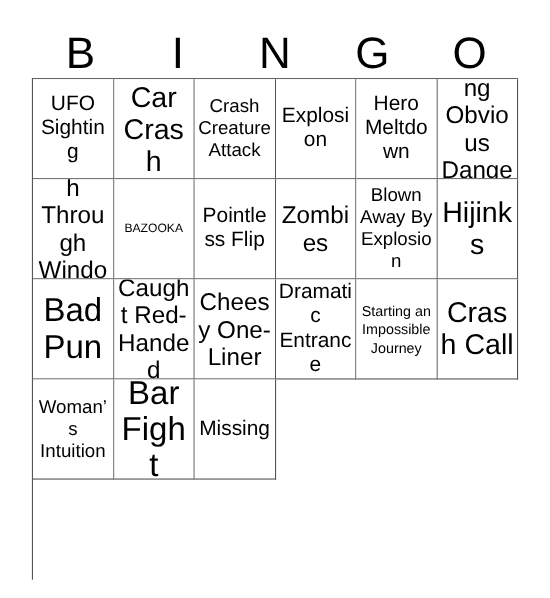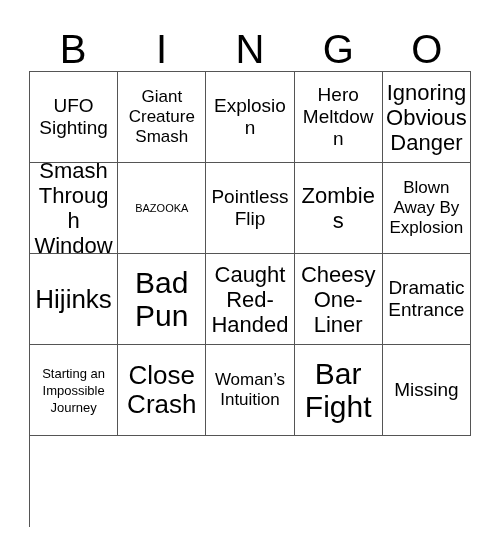--- a/index.html
+++ b/index.html
@@ -45,21 +45,21 @@
 
   
   #grid {
     position: absolute;
     left: 29px;
     top: 71px;
     width: 442px;
     height: 456px;
     box-sizing: border-box;
     display: grid;
-    grid-template-columns: repeat(5, 1fr);
+    grid-template-columns: repeat(6, 1fr);
     grid-template-rows: repeat(5, 1fr);
     border-top: 1px solid #555555;
     border-left: 1px solid #555555;
     background: #ffffff;
   }
 
   .cell {
     box-sizing: border-box;
     border-right: 1px solid #555555;
     border-bottom: 1px solid #555555;
@@ -102,22 +102,25 @@
     <div class="header-letter">N</div>
     <div class="header-letter">G</div>
     <div class="header-letter">O</div>
   </div>
 
   <div id="grid">
 
     <div class="cell fs-md">
       <span class="cell-text">UFO Sighting</span>
     </div>
+    <div class="cell fs-xl">
+      <span class="cell-text">Car Crash</span>
+    </div>
     <div class="cell fs-sm">
-      <span class="cell-text">Giant Creature Smash</span>
+      <span class="cell-text">Crash Creature Attack</span>
     </div>
 
     <div class="cell fs-md">
       <span class="cell-text">Explosion</span>
     </div>
     <div class="cell fs-md">
       <span class="cell-text">Hero Meltdown</span>
     </div>
     <div class="cell fs-lg">
       <span class="cell-text">Ignoring Obvious Danger</span>
@@ -152,21 +155,21 @@
       <span class="cell-text">Cheesy One-Liner</span>
     </div>
     <div class="cell fs-md">
       <span class="cell-text">Dramatic Entrance</span>
     </div>
     <div class="cell fs-xs">
       <span class="cell-text">Starting an Impossible Journey</span>
     </div>
 
     <div class="cell fs-xl">
-      <span class="cell-text">Close Crash</span>
+      <span class="cell-text">Crash Call</span>
     </div>
     <div class="cell fs-sm">
       <span class="cell-text">Woman’s Intuition</span>
     </div>
     <div class="cell fs-xxl">
       <span class="cell-text">Bar Fight</span>
     </div>
     <div class="cell fs-md">
       <span class="cell-text">Missing</span>
     </div>

